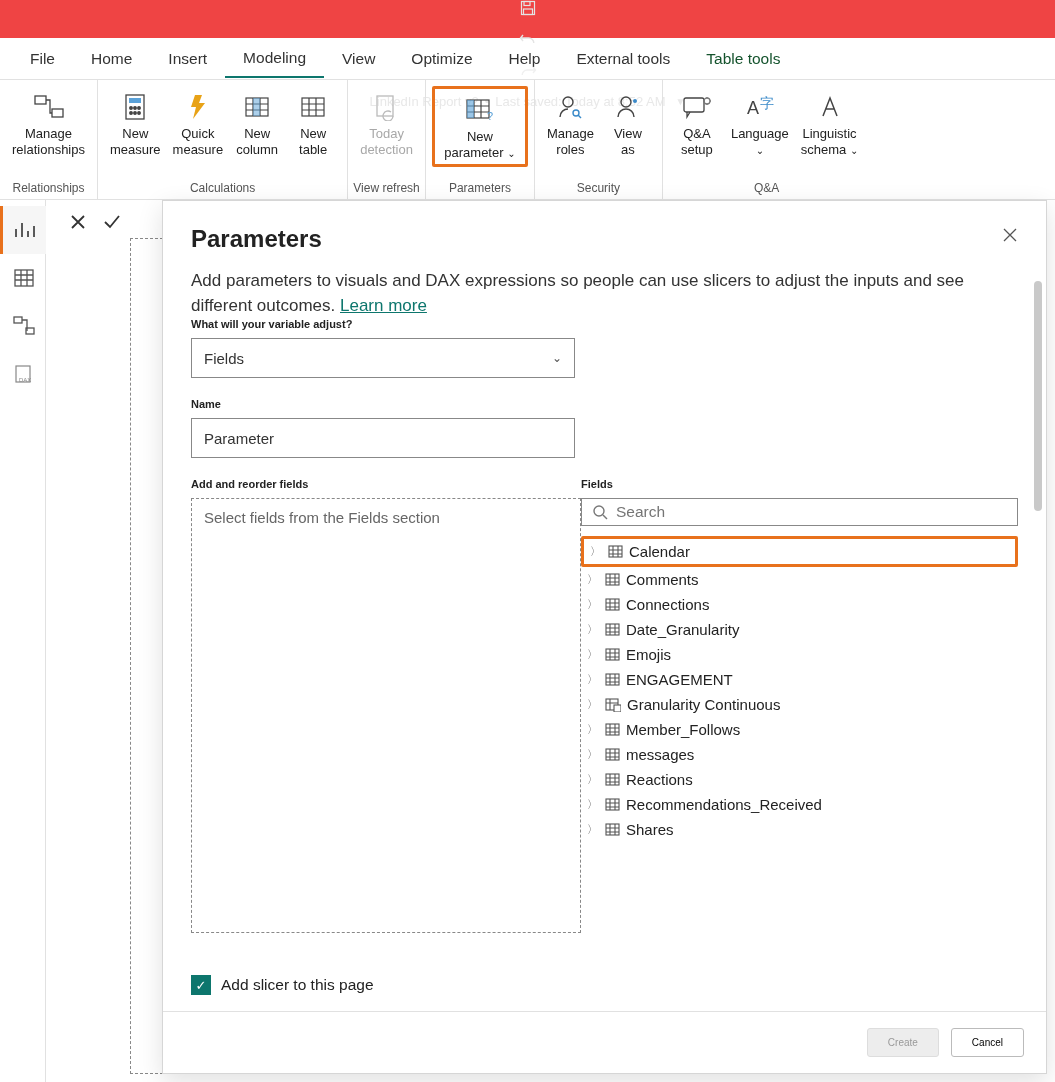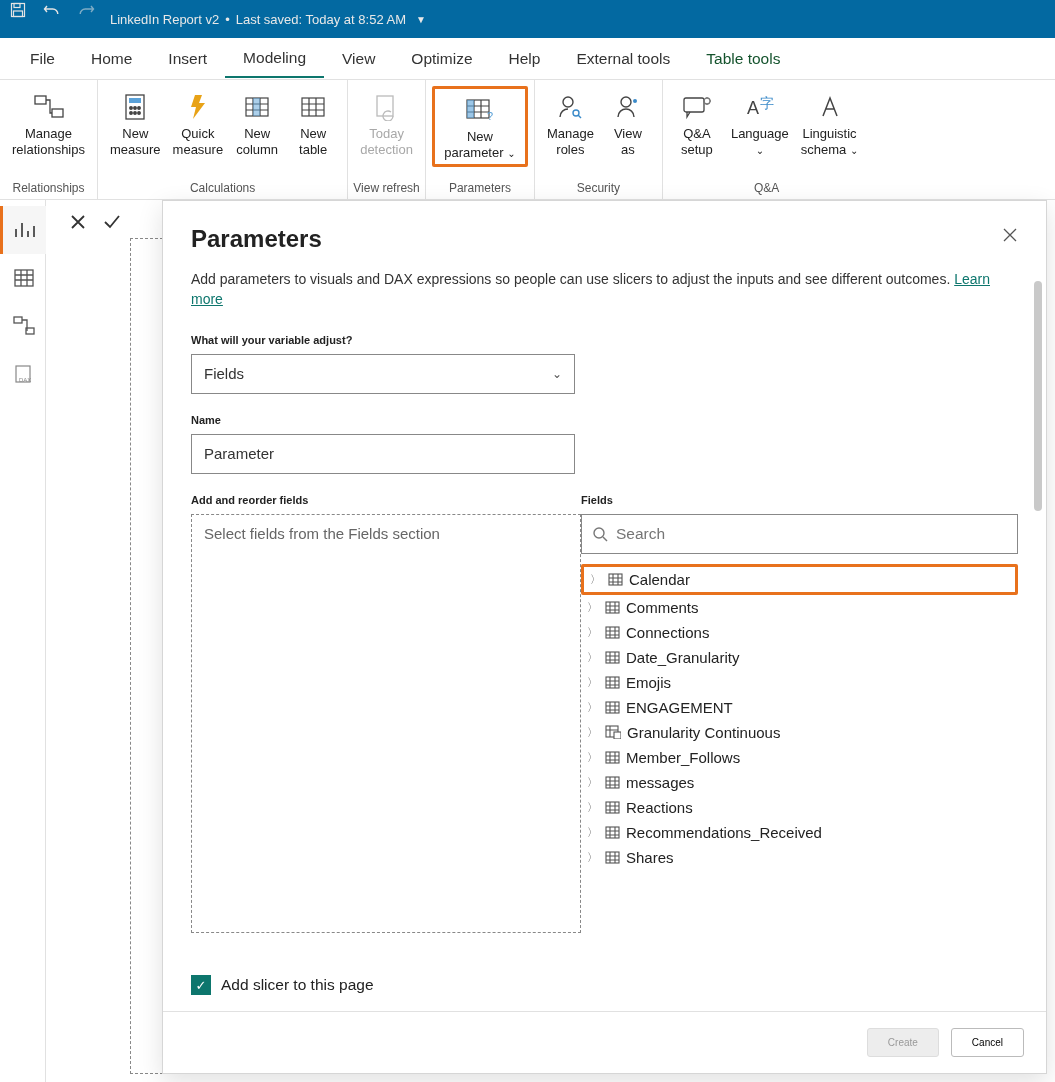--- a/index.html
+++ b/index.html
@@ -1,19 +1,19 @@
 <!DOCTYPE html>
 <html><head>
 <meta charset="utf-8">
 <style>
   * { box-sizing: border-box; margin: 0; padding: 0; }
   body { font-family: "Segoe UI", Arial, sans-serif; font-size: 14px; color: #222; background: #fff; width: 1055px; height: 1082px; overflow: hidden; }
   
   
-  .titlebar { background: #0369a1; color: #fff; height: 38px; display: flex; padding: 0 8px; gap: 14px; }
+  .titlebar { background: #ef4444; color: #fff; height: 38px; display: flex; align-items: center; padding: 0 8px; gap: 14px; flex-direction: column; }
   .titlebar .tb-icon { width: 20px; height: 20px; display: flex; align-items: center; justify-content: center; color: #e4e4e4; }
   .titlebar .title-text { font-size: 13px; color: #e8e8e8; display: flex; align-items: center; gap: 6px; }
   .titlebar .drop { font-size: 10px; margin-left: 4px; }
   
   
   .menubar { height: 42px; display: flex; align-items: center; border-bottom: 1px solid #e1e1e1; padding-left: 12px; }
   .menubar .tab { padding: 9px 18px; font-size: 15.5px; color: #333; cursor: pointer; }
   .menubar .tab.active { border-bottom: 2px solid #0d766d; font-weight: 400; }
   .menubar .tab.teal { color: #14532d; }
   
@@ -37,36 +37,36 @@
   .formula-area { position: absolute; top: 204px; left: 56px; display: flex; align-items: center; gap: 10px; padding: 6px 10px; }
   .fb-btn { width: 24px; height: 24px; display: flex; align-items: center; justify-content: center; cursor: pointer; color: #333; }
   
   
   .canvas-dashed { position: absolute; top: 238px; left: 130px; right: 12px; bottom: 8px; border: 1.5px dashed #888; }
   
   
   .dialog { position: absolute; top: 200px; left: 162px; right: 8px; bottom: 8px; background: #fff; border: 1px solid #d6d6d6; box-shadow: 0 8px 24px rgba(0,0,0,0.12); display: flex; flex-direction: column; }
   .dialog-body { flex: 1; display: flex; flex-direction: column; padding: 24px 28px 8px 28px; overflow: hidden; position: relative; }
   .dialog-title { font-size: 24px; font-weight: 600; color: #222; margin-bottom: 16px; }
-  .dialog-desc { font-size: 14px; color: #333; line-height: 1.45; margin-bottom: 24px; }
+  .dialog-desc { font-size: 17px; color: #333; line-height: 1.45; }
   .dialog-desc a { color: #0d766d; text-decoration: underline; cursor: pointer; }
   .dialog-close { position: absolute; top: 26px; right: 28px; cursor: pointer; font-size: 16px; color: #555; }
   
   .form-label { font-size: 11px; font-weight: 600; margin-bottom: 8px; color: #222; }
   .form-select { width: 384px; height: 40px; border: 1px solid #888; display: flex; align-items: center; justify-content: space-between; padding: 0 12px; font-size: 15px; margin-bottom: 20px; cursor: pointer; color: #333; }
   .form-input { width: 384px; height: 40px; border: 1px solid #888; padding: 0 12px; font-size: 15px; margin-bottom: 20px; color: #333; }
   
   .two-col { display: flex; flex: 1; min-height: 0; }
   .col { display: flex; flex-direction: column; min-height: 0; }
   .col.left { width: 390px; }
   .col.right { flex: 1; }
   
   .dropzone { flex: 1; border: 1px dashed #888; padding: 10px 12px; color: #666; font-size: 15px; margin-bottom: 12px; min-height: 310px; }
   
-  .search-box { height: 40px; border: 1px solid #888; display: flex; align-items: center; padding: 0 10px; gap: 8px; margin-bottom: 10px; }
+  .search-box { height: 28px; border: 1px solid #888; display: flex; align-items: center; padding: 0 10px; gap: 8px; margin-bottom: 10px; }
   .search-box input { border: none; outline: none; flex: 1; font-size: 15.5px; }
   
   .field-list { display: flex; flex-direction: column; gap: 0; overflow-y: auto; max-height: 350px; }
   .field-row { display: flex; align-items: center; gap: 6px; padding: 4px 6px; font-size: 15px; color: #222; cursor: pointer; }
   .field-row.highlighted { border: 3px solid #e8711c; border-radius: 2px; }
   .field-row .exp { color: #666; font-size: 11px; width: 12px; }
   .field-row .tbl-ic { color: #555; }
   
   .checkbox-row { display: flex; align-items: center; gap: 10px; margin-top: 30px; margin-bottom: 8px; }
   .cbox { width: 20px; height: 20px; background: #0d766d; color: #fff; display: flex; align-items: center; justify-content: center; font-size: 13px; }

